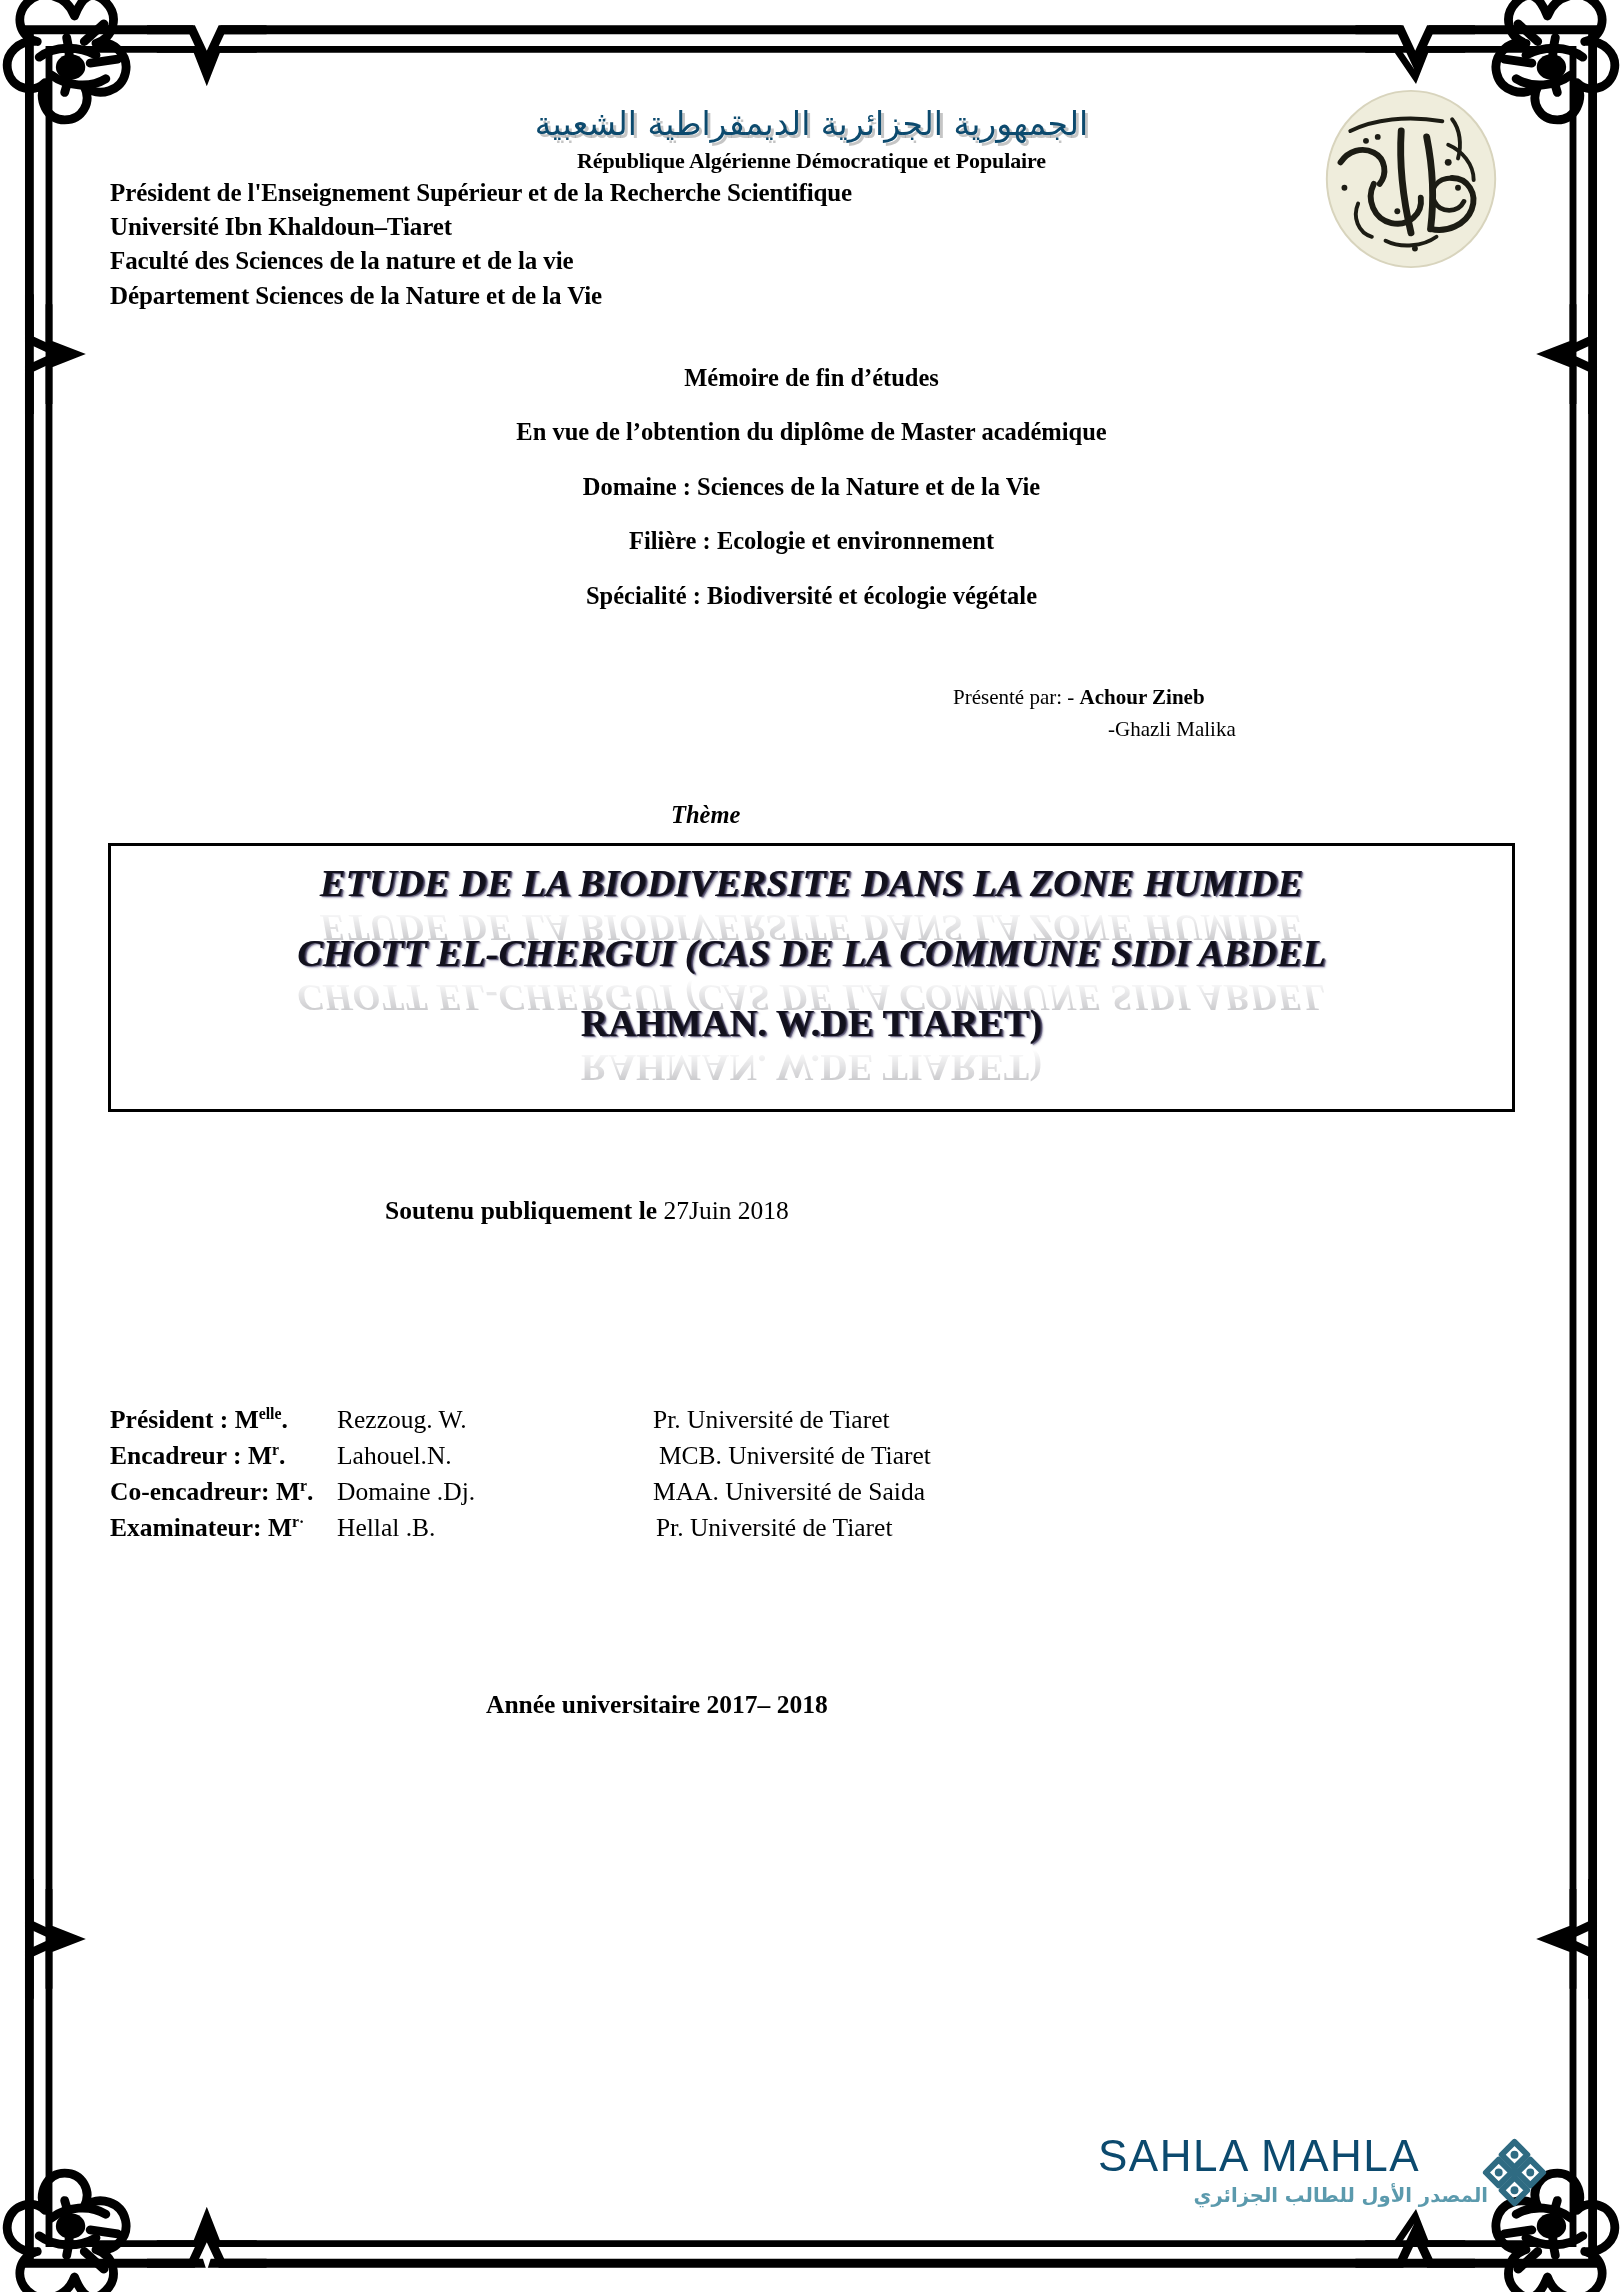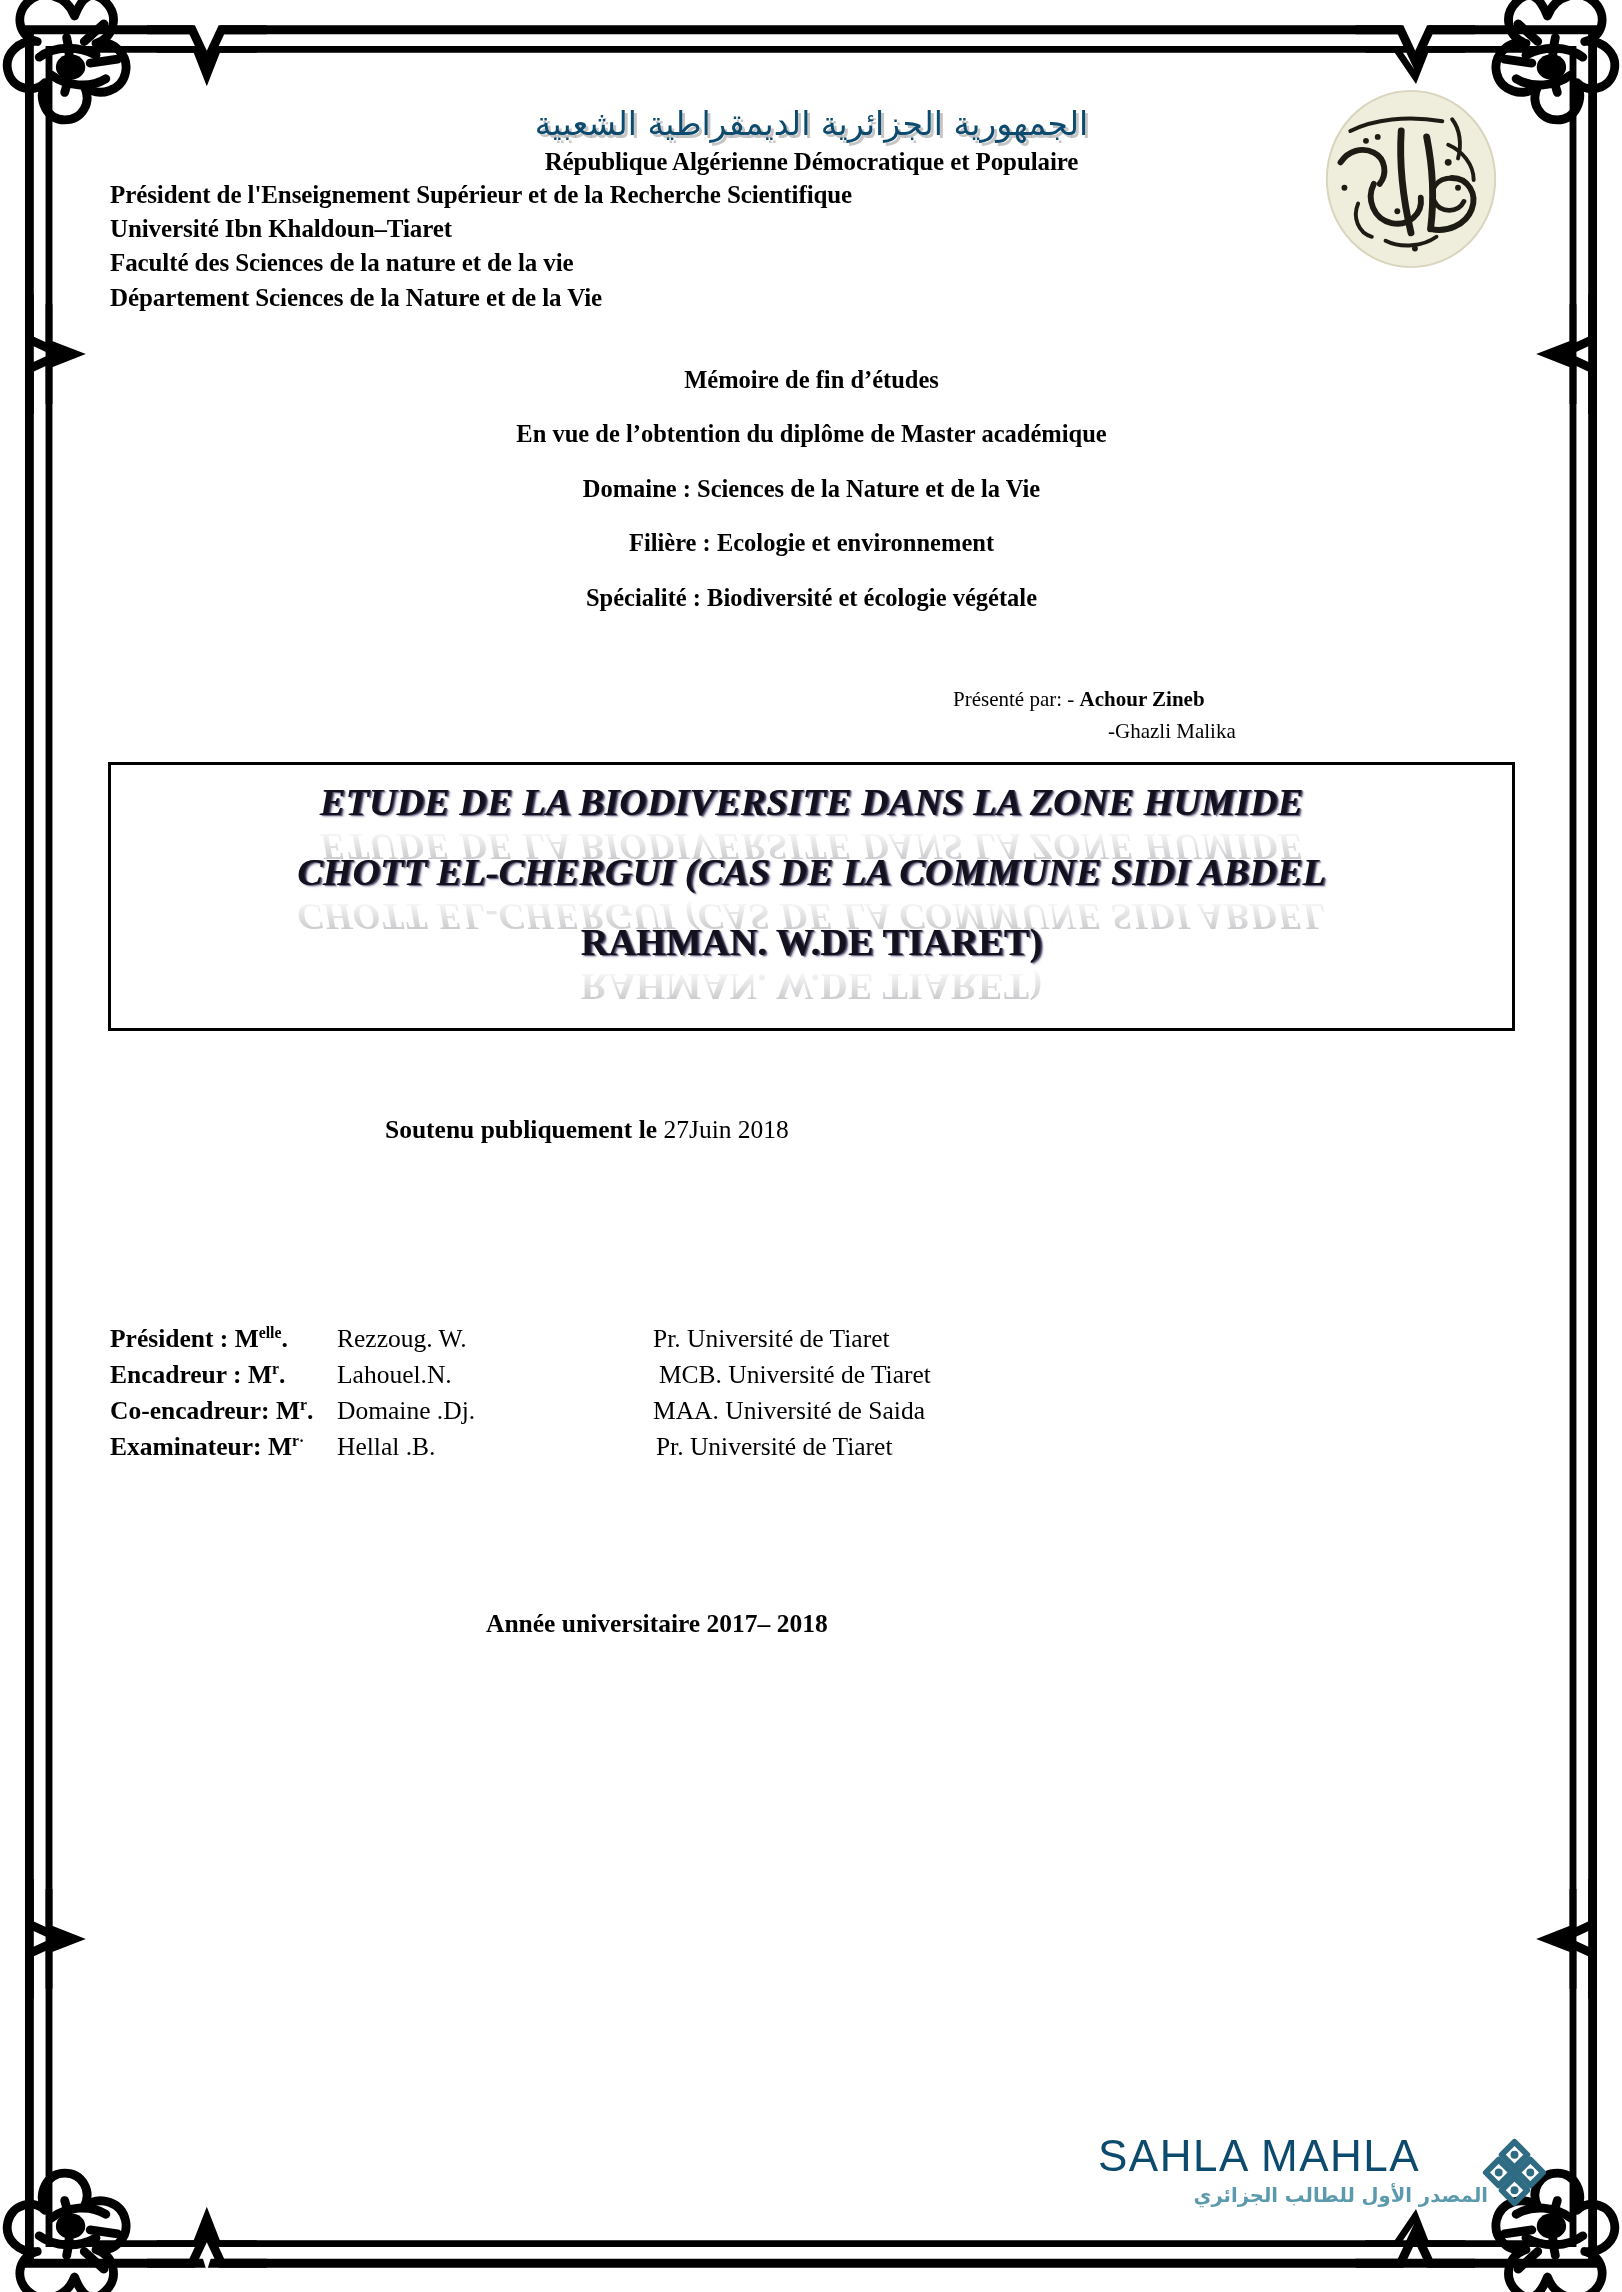--- a/index.html
+++ b/index.html
@@ -48,21 +48,21 @@
     direction: rtl;
     color: #0c4a6e;
     text-shadow: 2.9px 2.9px 0 rgba(150,150,150,0.55);
     margin: 0 0 3.9px 0;
     padding-top: 9.8px;
   }
 
   .fr-center {
     text-align: center;
     font-weight: bold;
-    font-size: 25px;
+    font-size: 22px;
     letter-spacing: -0.1px;
     margin: 3.9px 0 2px 0;
   }
 
   .fr-left-block {
     font-weight: bold;
     font-size: 25px;
     line-height: 1.37;
     margin-top: 2px;
     padding-left: 2px;
@@ -327,20 +327,21 @@
     </div>
 
     <div class="presente-wrap">
       <div>
         <span>Présenté par: -</span>
         <span class="nm-bold">Achour Zineb</span>
       </div>
       <div class="presente-line2">-Ghazli    Malika</div>
     </div>
 
+    <div class="theme-label">Thème</div>
 
     <div class="title-box">
       <div class="title-inner">
         <div class="title-line">
           <span class="title-txt">ETUDE DE LA BIODIVERSITE DANS LA ZONE HUMIDE</span>
           <span class="title-refl"><span>ETUDE DE LA BIODIVERSITE DANS LA ZONE HUMIDE</span></span>
         </div>
         <div class="title-line">
           <span class="title-txt">CHOTT EL-CHERGUI (CAS DE LA COMMUNE SIDI ABDEL</span>
           <span class="title-refl"><span>CHOTT EL-CHERGUI (CAS DE LA COMMUNE SIDI ABDEL</span></span>

